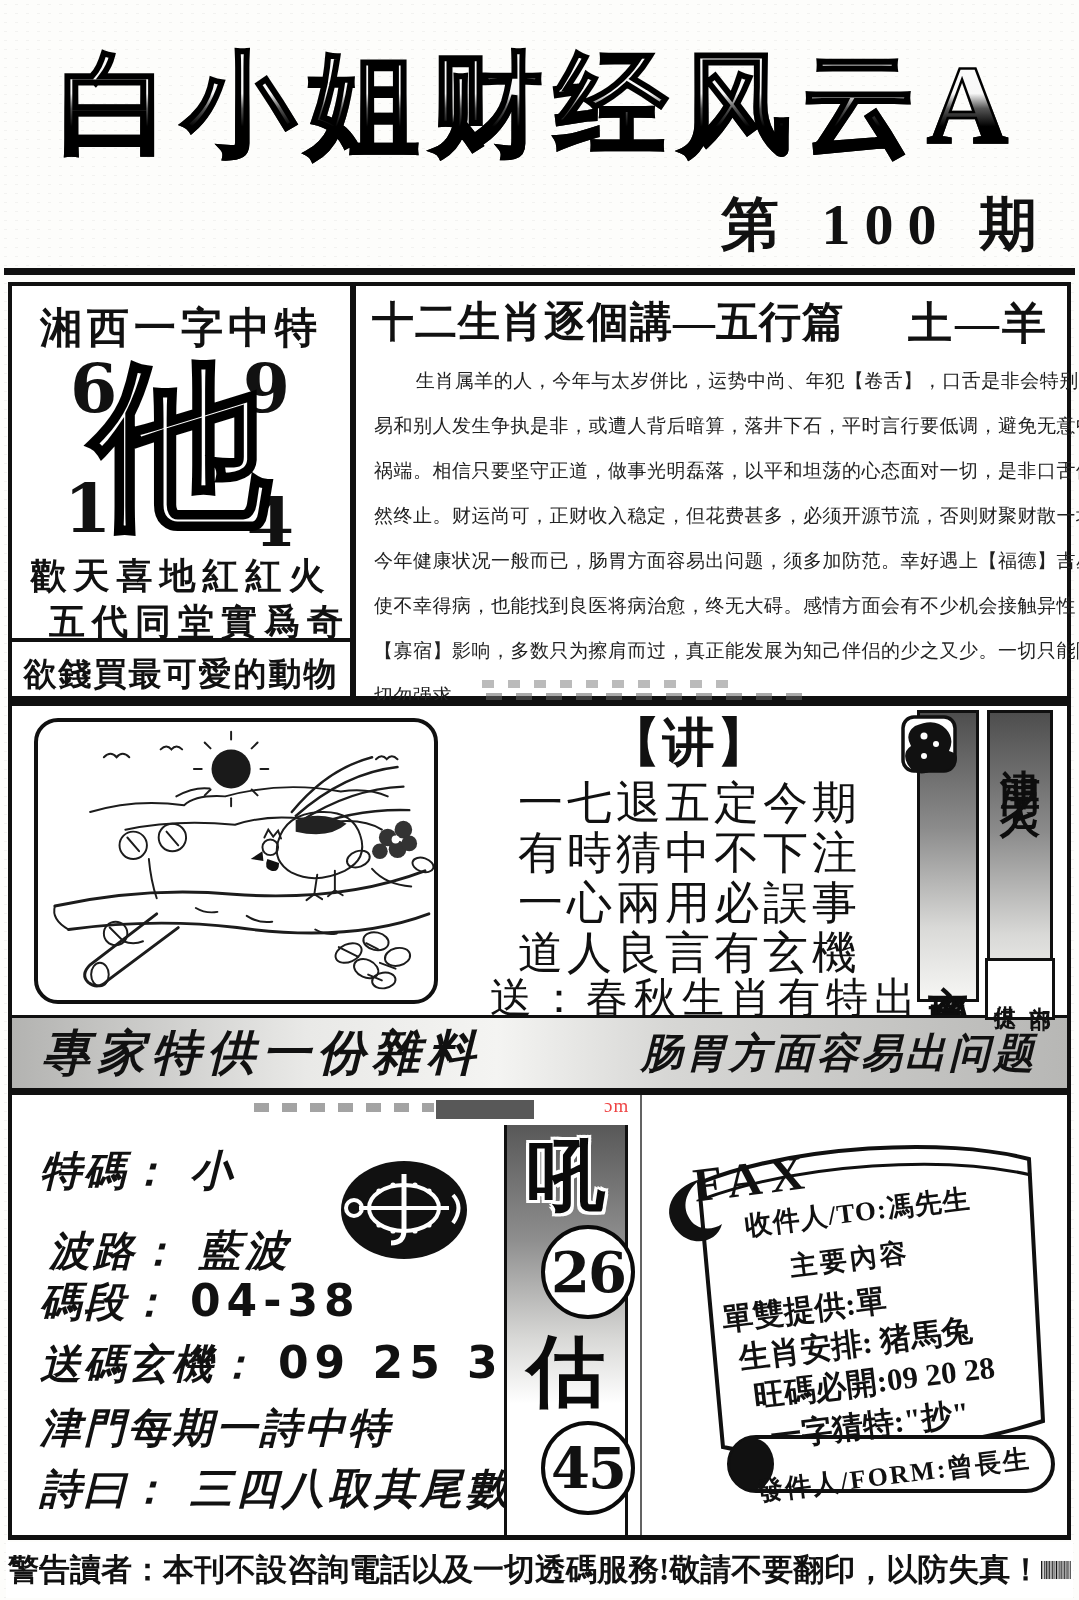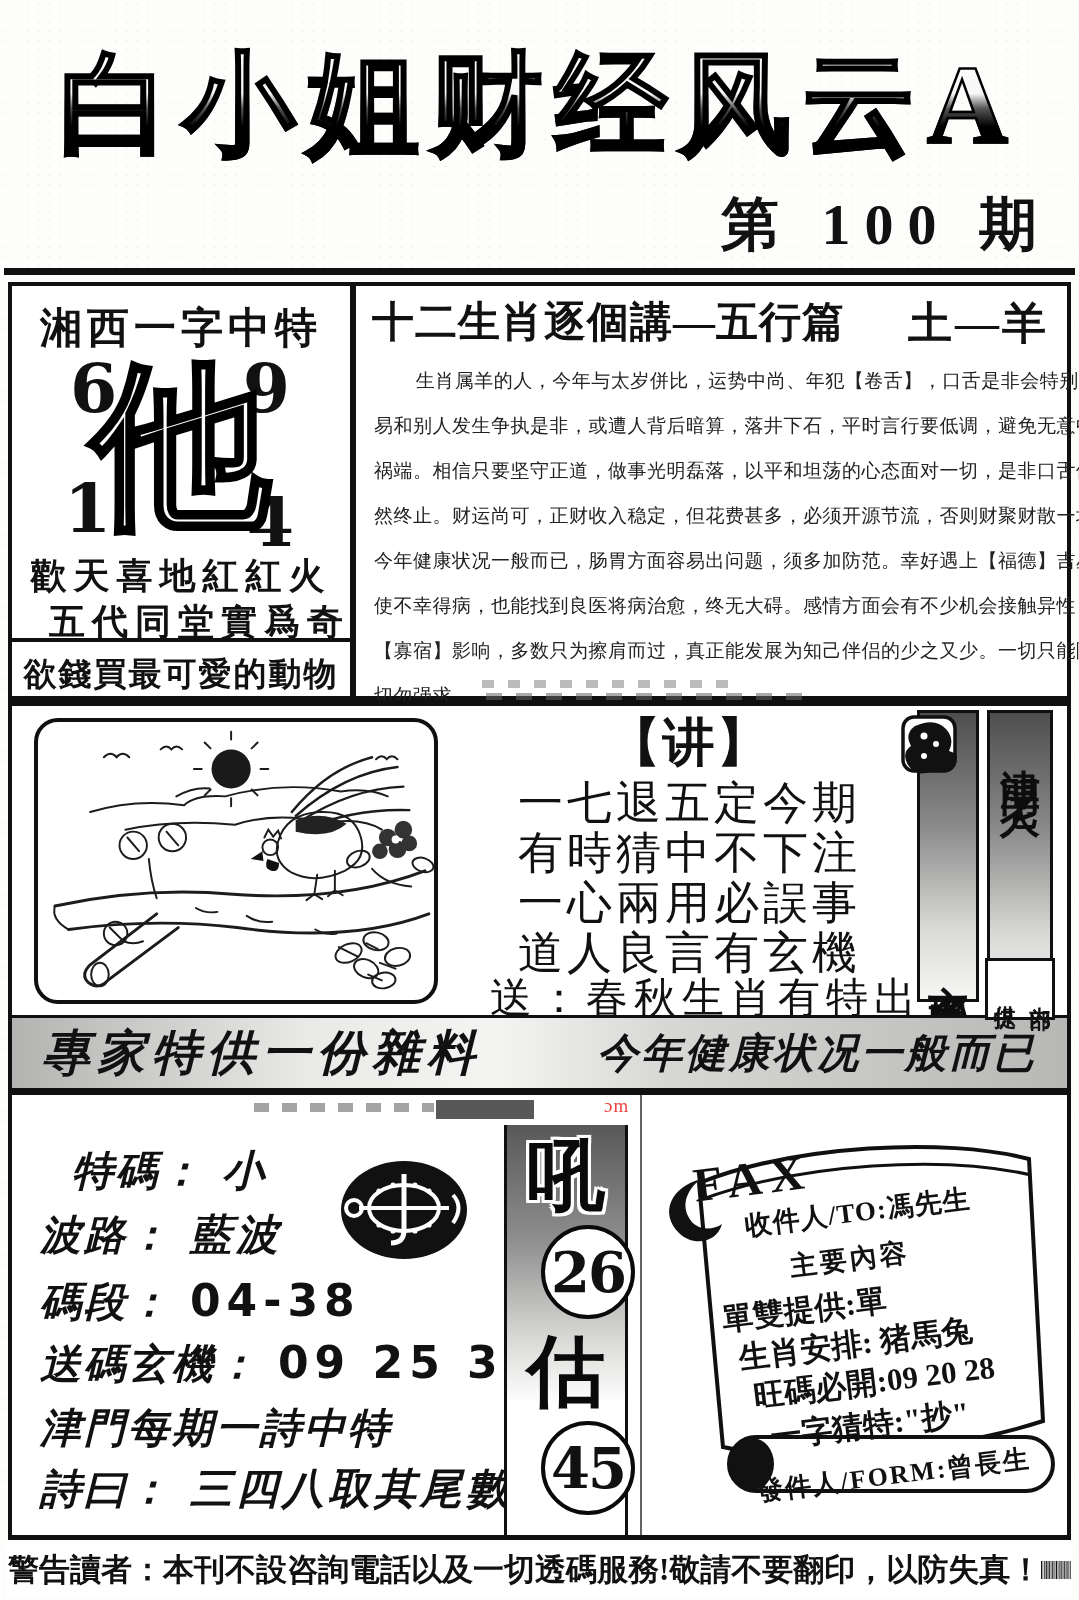--- a/index.html
+++ b/index.html
@@ -120,21 +120,21 @@
   .bottombox{
     position:absolute; left:8px; top:1095px; width:1063px; height:445px;
     border-left:4px solid #101010; border-right:4px solid #101010; border-bottom:5px solid #101010;
     background:#fff;
   }
   .info-row{ position:absolute; left:28px; white-space:nowrap; }
   .info-label{ font-size:41px; font-weight:bold; font-style:italic; letter-spacing:3px; }
   .info-value{ font-size:42px; font-weight:bold; font-style:italic; margin-left:14px; letter-spacing:4px;}
   .info-value.print{ font-style:normal; font-family:"DejaVu Sans","Liberation Sans",sans-serif;
     font-weight:bold; letter-spacing:6px; font-size:44px; }
-  .row1{ top:48px;margin-left:32px; } .row2{ top:112px; } .row3{ top:180px; }
+  .row1{ top:48px; } .row2{ top:128px;margin-left:9px; } .row3{ top:180px; }
   .row4{ top:242px; } .row5{ top:306px; } .row6{ top:366px; }
   .stamp{ position:absolute; left:325px; top:62px; width:134px; height:106px; }
   .redact-dash{ position:absolute; left:242px; top:8px; width:180px; height:9px;
     background:repeating-linear-gradient(90deg,#666 0 15px,transparent 15px 28px); opacity:.6; }
   .redact-solid{ position:absolute; left:424px; top:5px; width:98px; height:19px; background:#3b3b3b; opacity:.85; }
   .artifact{ position:absolute; left:592px; top:0px; font-size:19px; color:#ef4444; letter-spacing:1px; }
 
   .strip{
     position:absolute; left:492px; top:30px; bottom:0; width:124px;
     border-left:3px solid #101010; border-right:3px solid #101010;
@@ -324,21 +324,21 @@
       <div class="vtext">津門老人</div>
     </div>
     <div class="supply-box">
       <div class="supply-col">提供</div>
       <div class="supply-col">内部</div>
     </div>
   </div>
 
   <div class="graybar">
     <span class="gb-left">專家特供一份雜料</span>
-    <span class="gb-right">今年健康状况一般而已</span>
+    <span class="gb-right">肠胃方面容易出问题</span>
   </div>
 
   <div class="bottombox">
 
     <div class="redact-dash"></div>
     <div class="redact-solid"></div>
     <div class="artifact">ɔm</div>
 
     <div class="info-row row1">
       <span class="info-label">特碼：</span>

